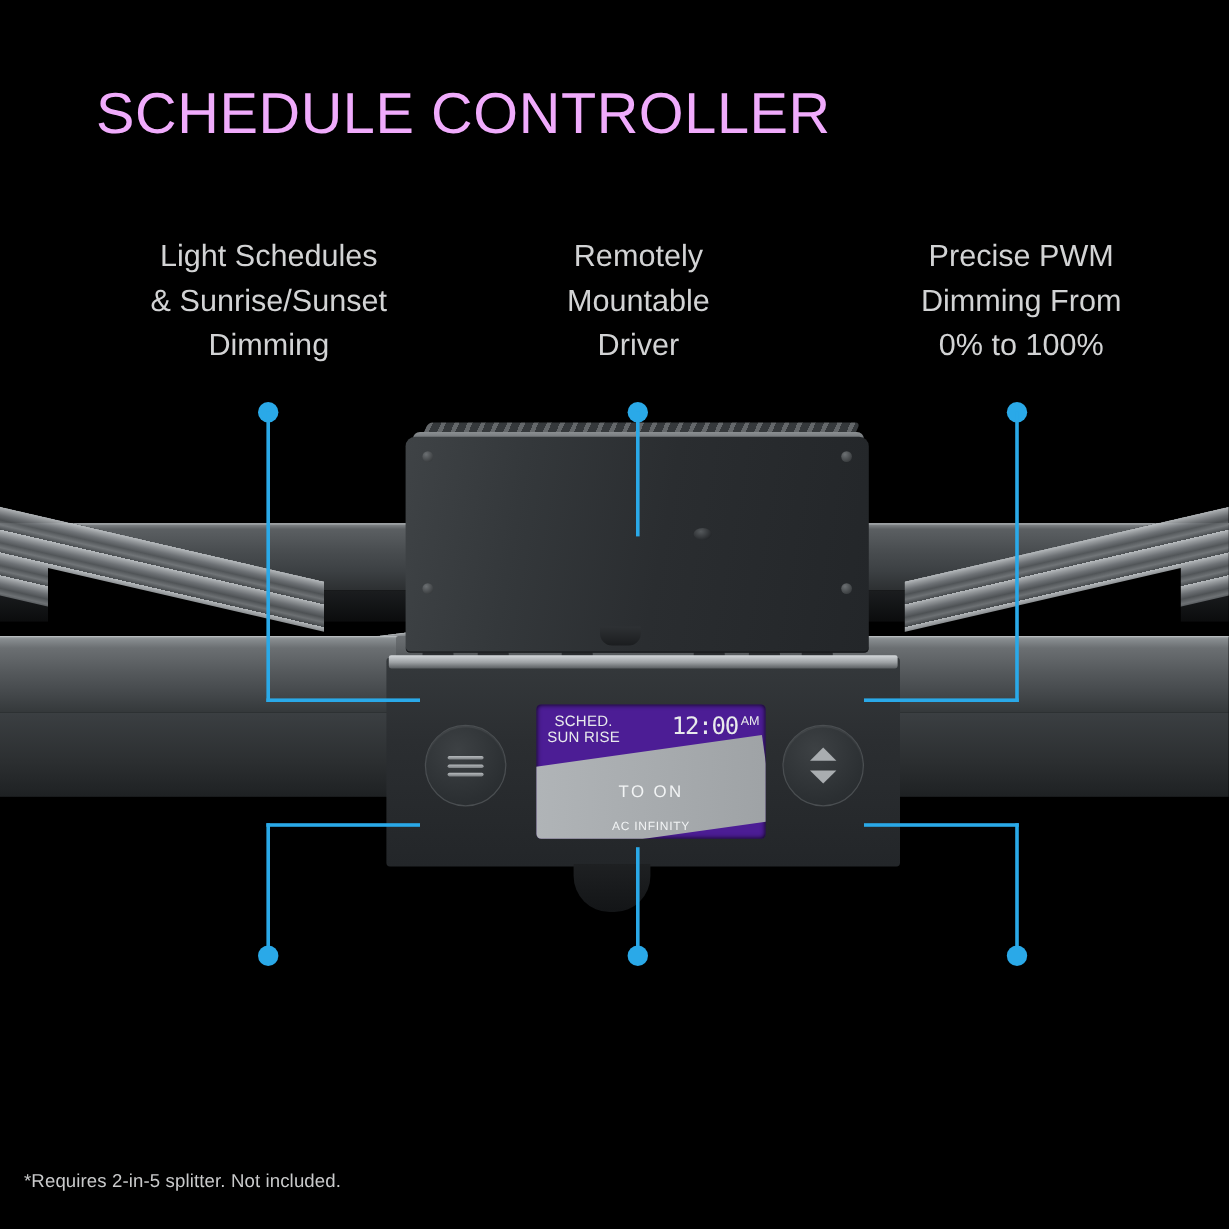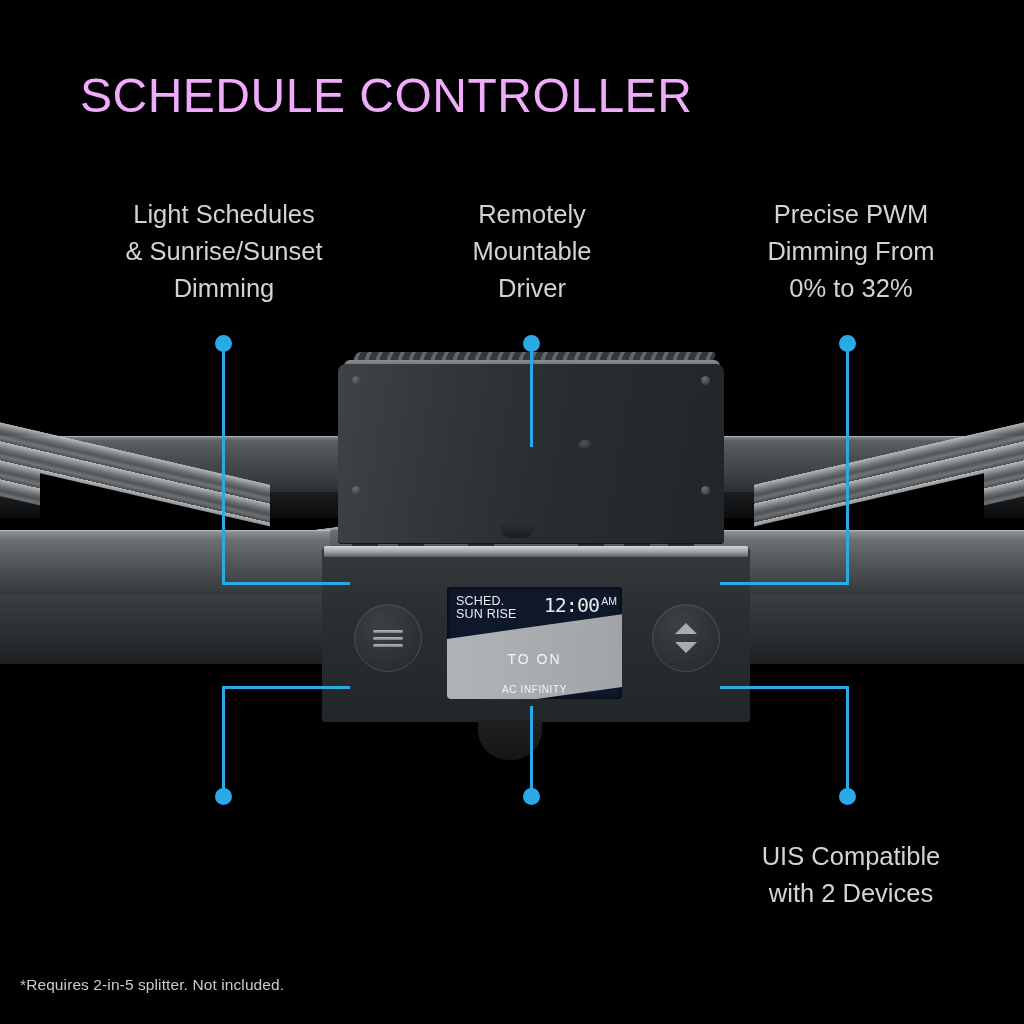--- a/index.html
+++ b/index.html
@@ -301,26 +301,27 @@
     border-right: 11px solid transparent;
   }
   .arrow-tri.up   { top: 18px; border-bottom: 11px solid #a9adb0; }
   .arrow-tri.down { top: 37px; border-top: 11px solid #a9adb0; }
 
   
   #lcd {
     position: absolute;
     left: 447px;
     top: 175px;
-    width: 175px;
+    width: 191px;
     height: 112px;
-    background: #0f172a;
+    background: #4c1d95;
     border-radius: 4px;
     overflow: hidden;
     box-shadow: inset 0 0 4px #000;
+    text-align: center;
   }
   #lcd-sheen {
     position: absolute;
     left: -10px;
     bottom: -14px;
     width: 210px;
     height: 72px;
     background: linear-gradient(100deg, #b2b6b9, #9ea2a5);
     transform: rotate(-8deg);
     transform-origin: left bottom;
@@ -471,19 +472,17 @@
   <div class="lead-dot" style="left:839px; top:788px;"></div>
 
   <div class="caption top" id="cap-top-center">Remotely
 Mountable
 Driver</div>
   <div class="caption top" id="cap-top-left">Light Schedules
 &amp; Sunrise/Sunset
 Dimming</div>
   <div class="caption top" id="cap-top-right">Precise PWM
 Dimming From
-0% to 32%</div>
-  <div class="caption bottom" id="cap-bot-right">UIS Compatible
-with 2 Devices</div>
+0% to 100%</div>
 
   <div id="footnote">*Requires 2-in-5 splitter. Not included.</div>
 
 </div>
 
 </body></html>

